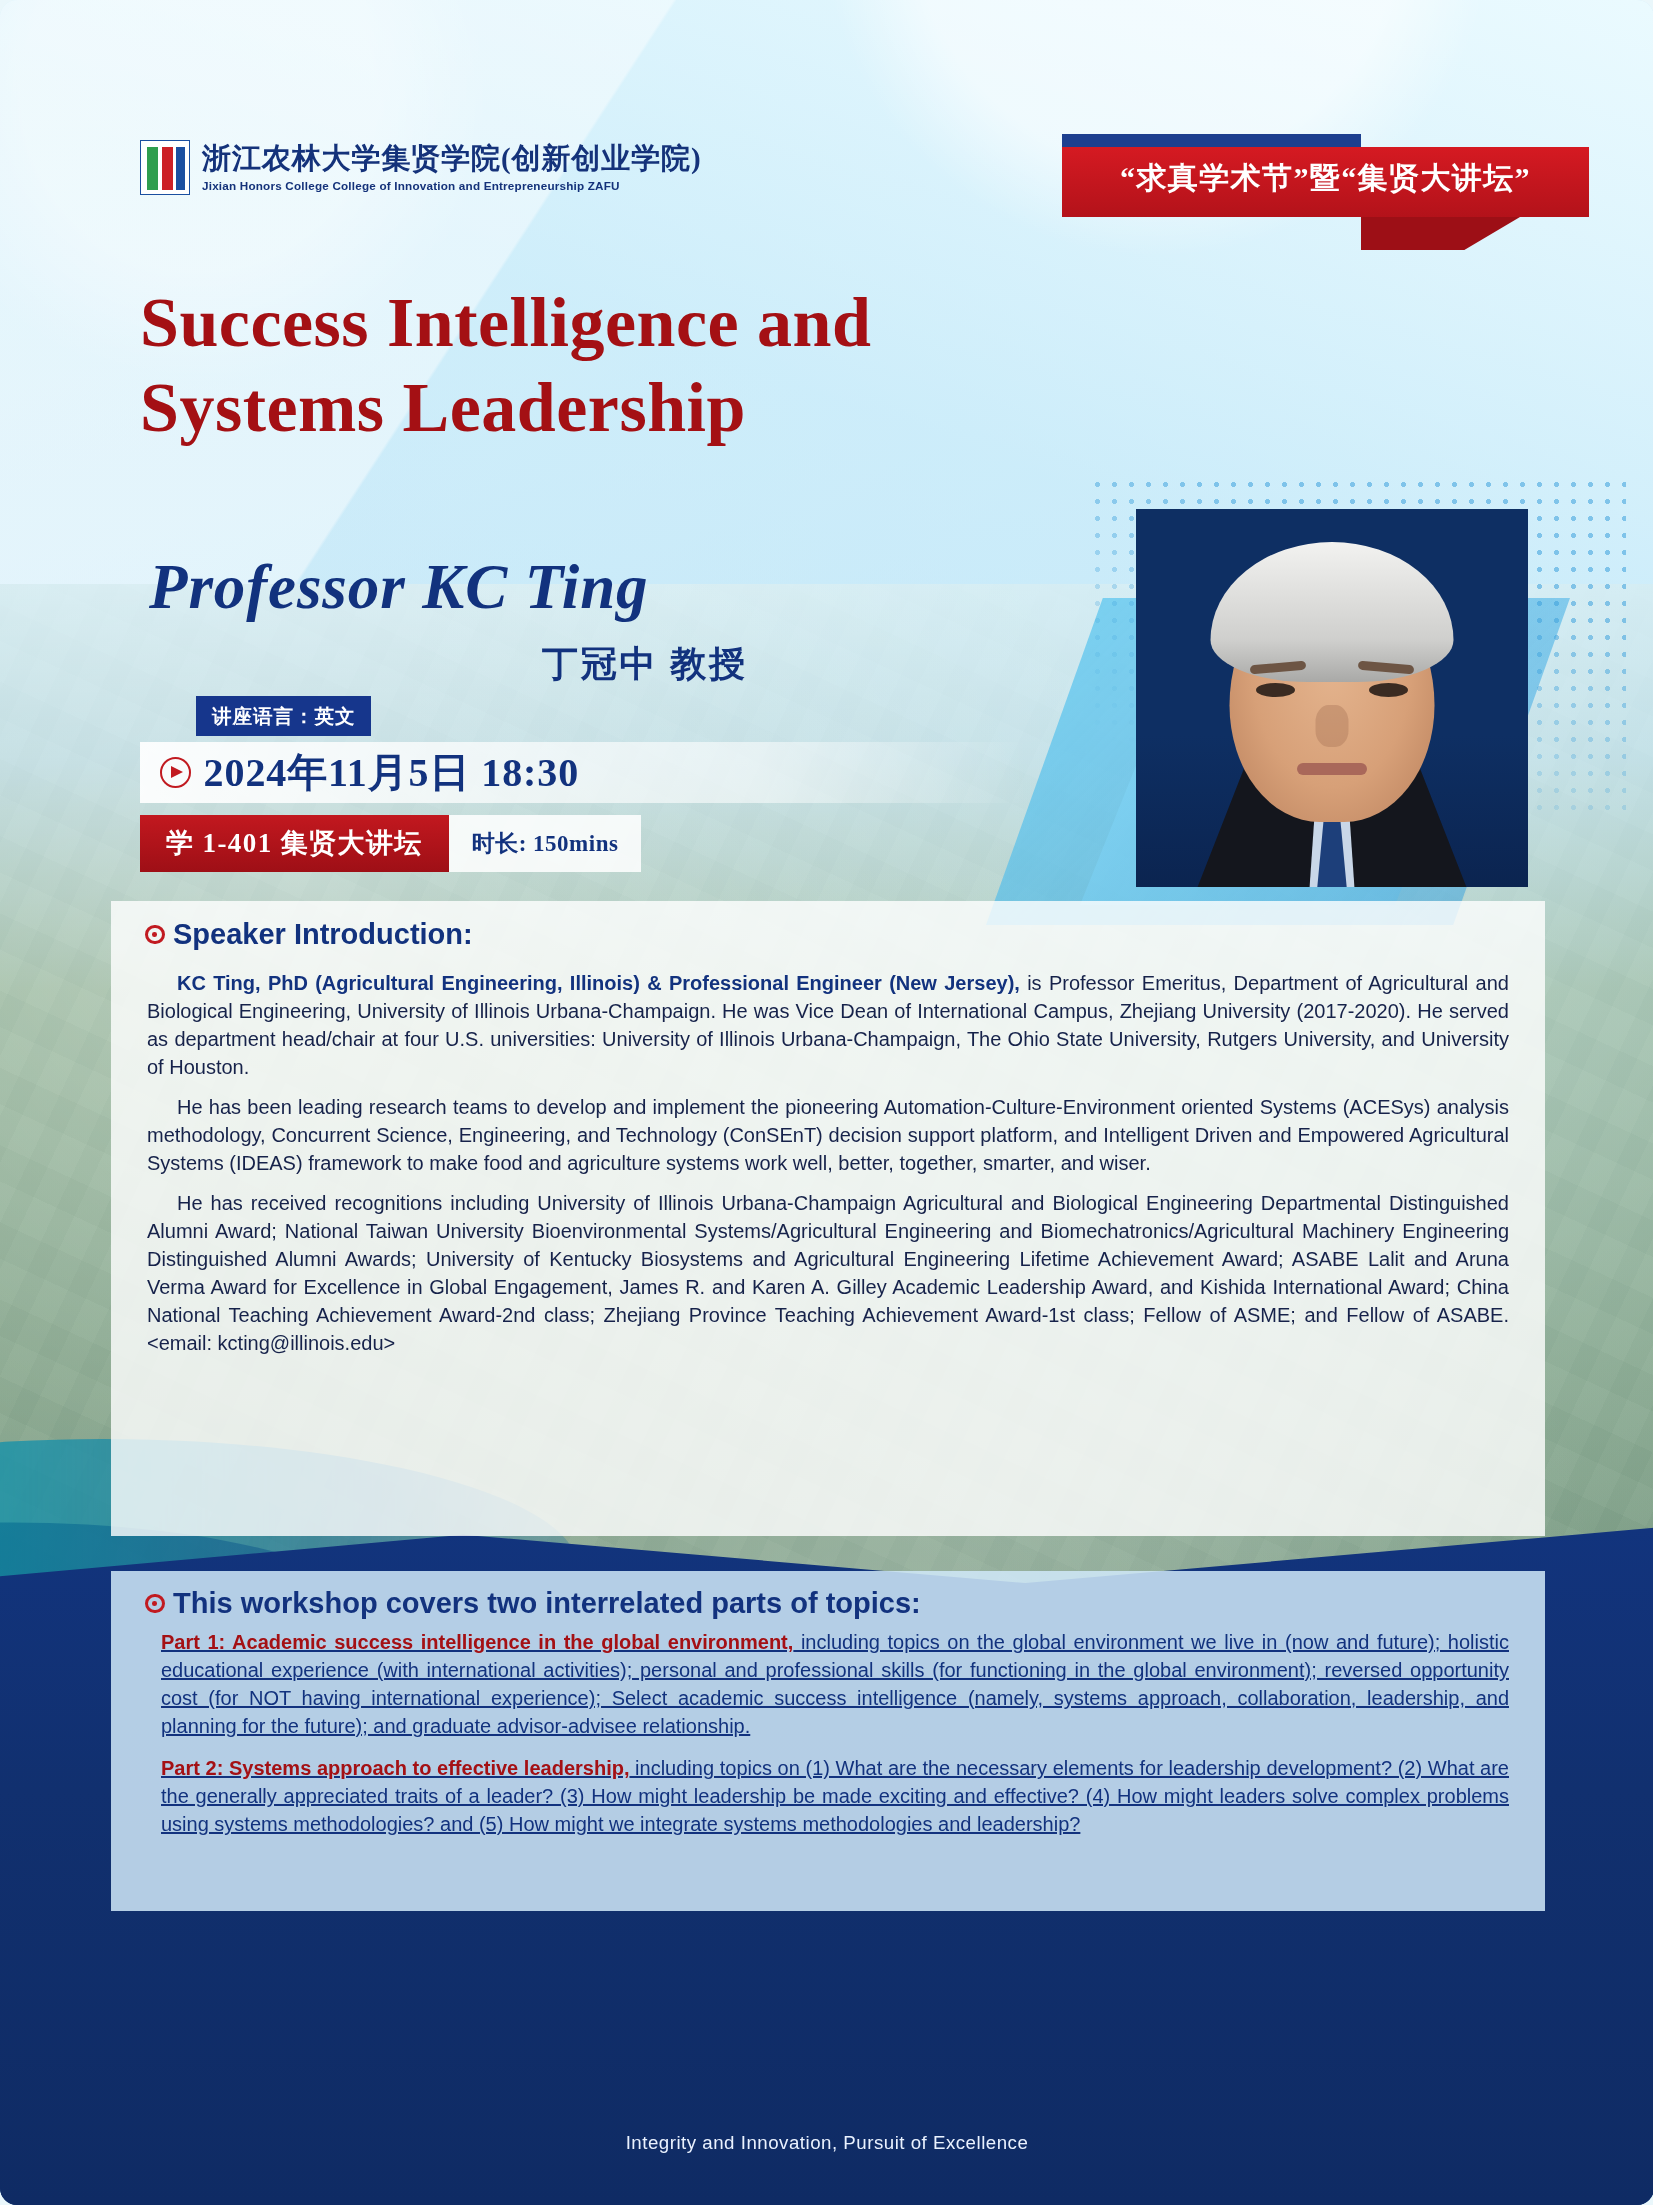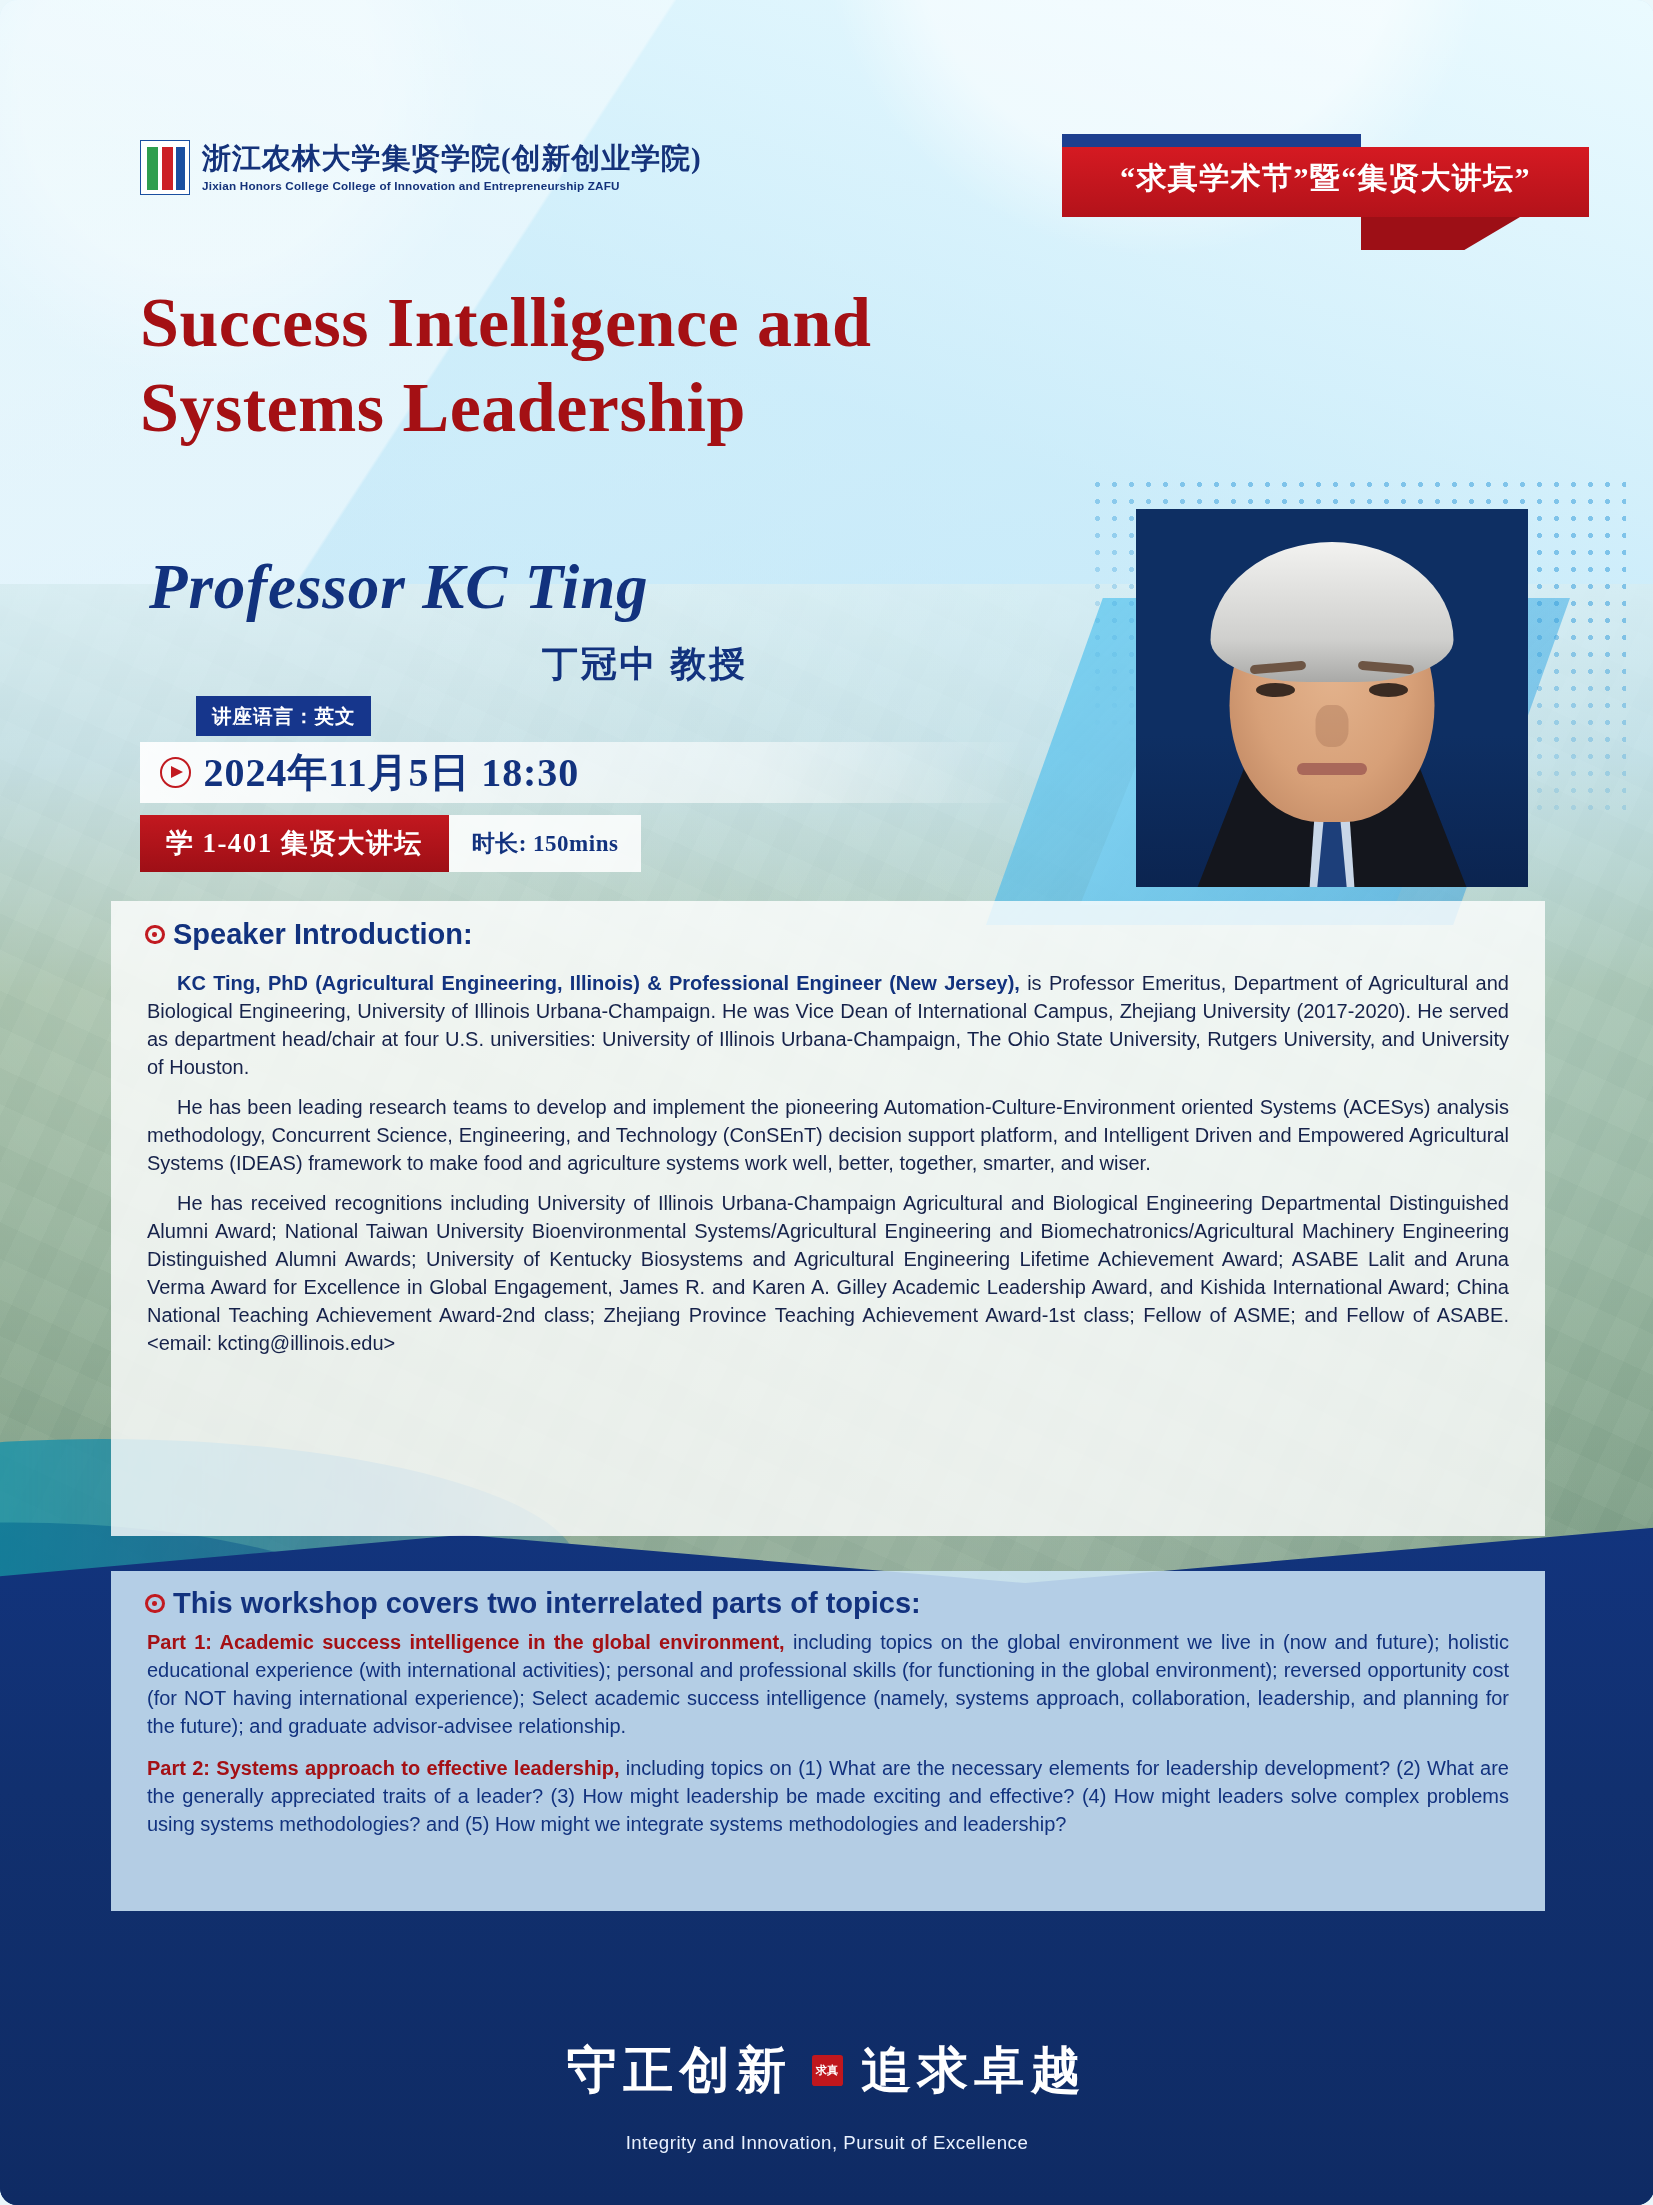--- a/index.html
+++ b/index.html
@@ -264,22 +264,22 @@
     position:absolute; left:111px; top:1571px; width:1434px; height:340px;
     background: rgba(207,232,248,0.86);
   }
   .work-head {
     display:flex; align-items:center; gap:8.4px;
     font-size:29px; font-weight:bold; color:#12327e;
     padding:16px 0 6.5px 34px;
   }
   .work-body { padding: 1.9px 36px 0 36px; }
   .work-body p {
-    margin:0 0 14px 0; text-align:justify;
-    font-size:20px; line-height:1.40; color:#12327e;
+    margin:0 0 14px 14px; text-align:justify;
+    font-size:20px; line-height:1.40; color:#12327e;text-decoration:underline;
   }
   .work-body b.part { color:#a41014; }
 
   
   .footer {
     position:absolute; left:0; bottom:51px; width:100%; text-align:center;
   }
   .footer-cn {
     font-family:"Liberation Serif", serif; font-weight:bold;
     font-size:50px; color:#ffffff; letter-spacing:6.5px;
@@ -380,22 +380,17 @@
       <span class="dot-icon"></span>
       <span>This workshop covers two interrelated parts of topics:</span>
     </div>
     <div class="work-body">
       <p><b class="part">Part 1: Academic success intelligence in the global environment,</b><span> including topics on the global environment we live in (now and future); holistic educational experience (with international activities); personal and professional skills (for functioning in the global environment); reversed opportunity cost (for NOT having international experience); Select academic success intelligence (namely, systems approach, collaboration, leadership, and planning for the future); and graduate advisor-advisee relationship.</span></p>
       <p><b class="part">Part 2: Systems approach to effective leadership,</b><span> including topics on (1) What are the necessary elements for leadership development? (2) What are the generally appreciated traits of a leader? (3) How might leadership be made exciting and effective? (4) How might leaders solve complex problems using systems methodologies? and (5) How might we integrate systems methodologies and leadership?</span></p>
     </div>
   </div>
 
   <div class="footer">
-    <div class="footer-cn">
-      <span>守正创新</span>
-      <span class="seal">求真</span>
-      <span>追求卓越</span>
-    </div>
     <div class="footer-en">Integrity and Innovation, Pursuit of Excellence</div>
   </div>
 
 </div>
 
 
 </body></html>

